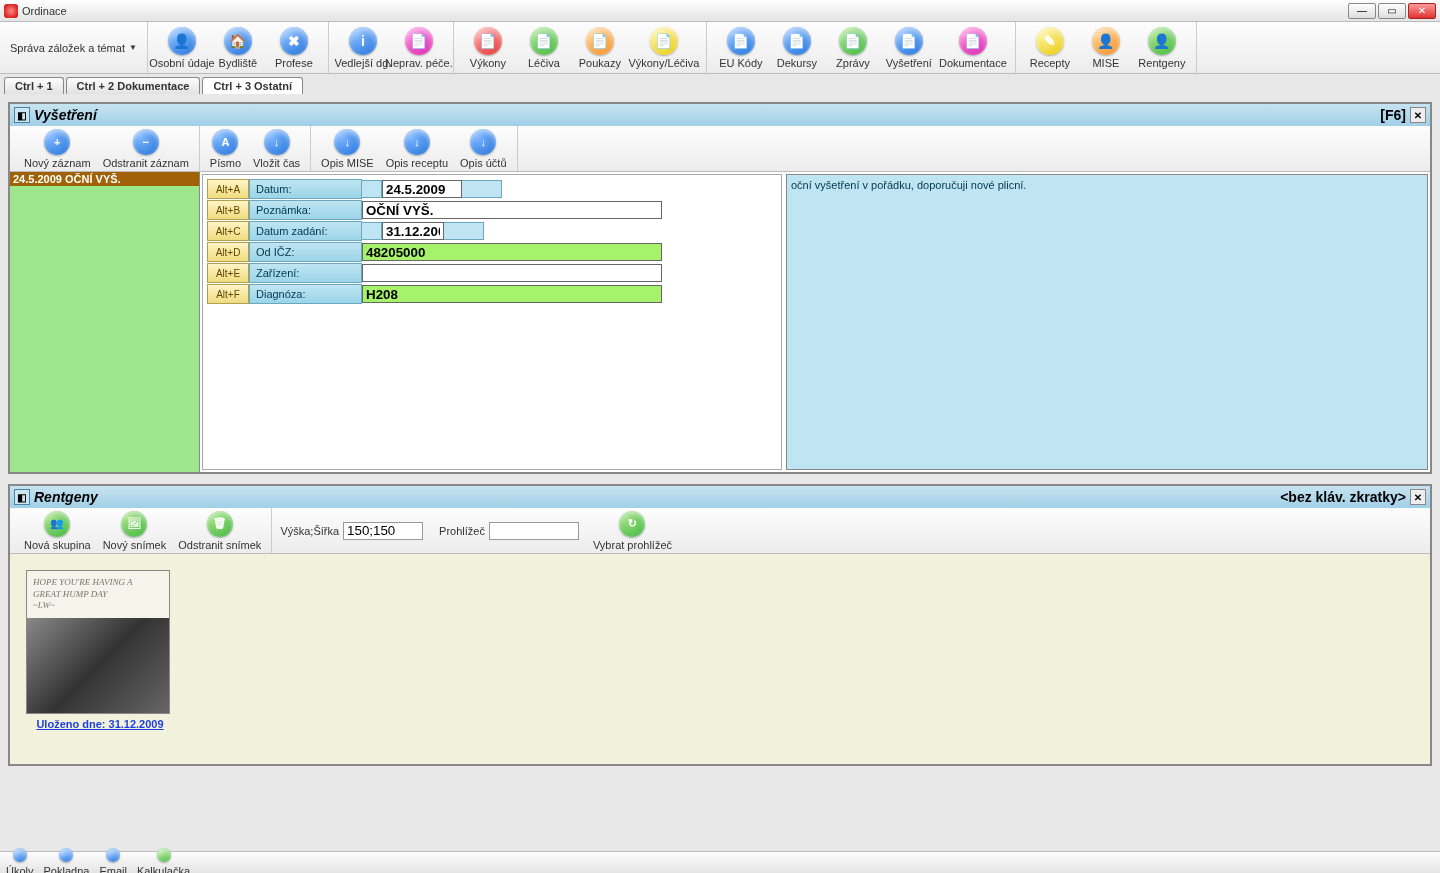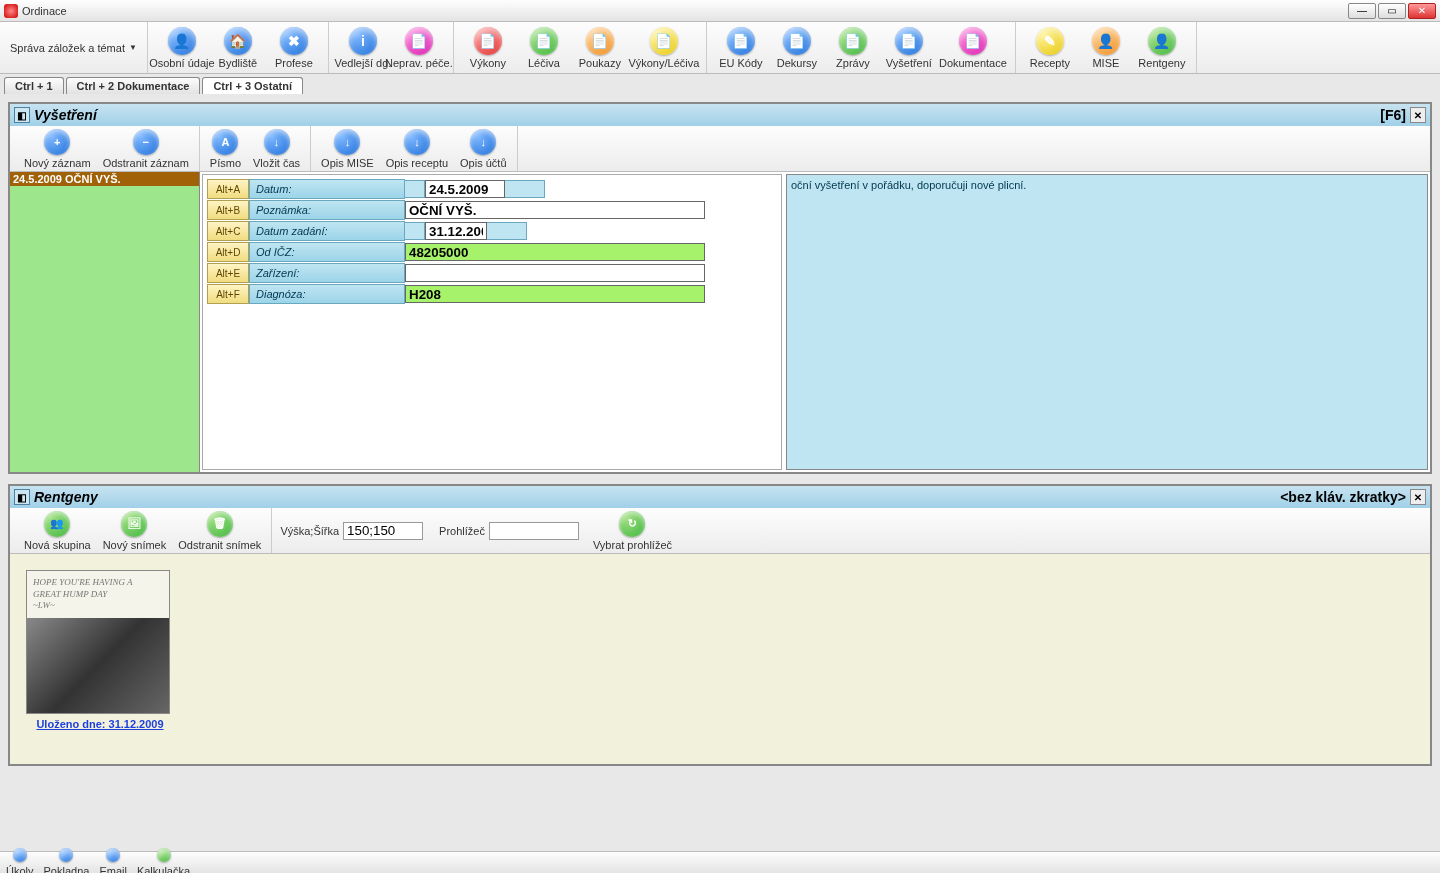--- a/index.html
+++ b/index.html
@@ -54,21 +54,21 @@
 .inline-field input{border:1px solid #999;height:18px;padding:0 3px;}
 
 
 .vbody{display:flex;height:300px;}
 .vlist{width:190px;background:#9ee68c;border-right:1px solid #888;}
 .vlist .selrow{background:#a16207;color:#fff;padding:1px 3px;font-weight:bold;font-size:11px;}
 .vform-wrap{flex:1;display:flex;flex-direction:row;}
 .vform{padding:4px;border:1px solid #aaa;background:#fff;width:580px;margin:2px;}
 .frow{display:flex;height:20px;margin-bottom:1px;}
 .frow .hot{width:42px;background:linear-gradient(#fff4c4,#f0dc80);border:1px solid #b0a050;display:flex;align-items:center;justify-content:center;font-size:10px;color:#604800;}
-.frow .lbl{width:156px;background:linear-gradient(#bfe5f2,#9cd4e8);border:1px solid #6aa8c0;display:flex;align-items:center;padding:0 6px;color:#003850;font-style:italic;}
+.frow .lbl{width:113px;background:linear-gradient(#bfe5f2,#9cd4e8);border:1px solid #6aa8c0;display:flex;align-items:center;padding:0 6px;color:#003850;}
 .frow .valwrap{flex:1;display:flex;align-items:center;}
 .frow input{height:18px;border:1px solid #666;padding:0 3px;}
 .inp-white{background:#fff;}
 .inp-green{background:#a6f26a;font-weight:bold;}
 .sidecell{width:20px;height:18px;background:#bfe5f2;border:1px solid #6aa8c0;border-left:none;}
 .vtext{flex:1;background:#bfe5f2;border:1px solid #888;margin:2px;padding:4px;color:#003850;overflow:auto;}
 
 
 .rbody{display:flex;height:210px;}
 .rlist{width:200px;background:#fff;border-right:1px solid #888;}

